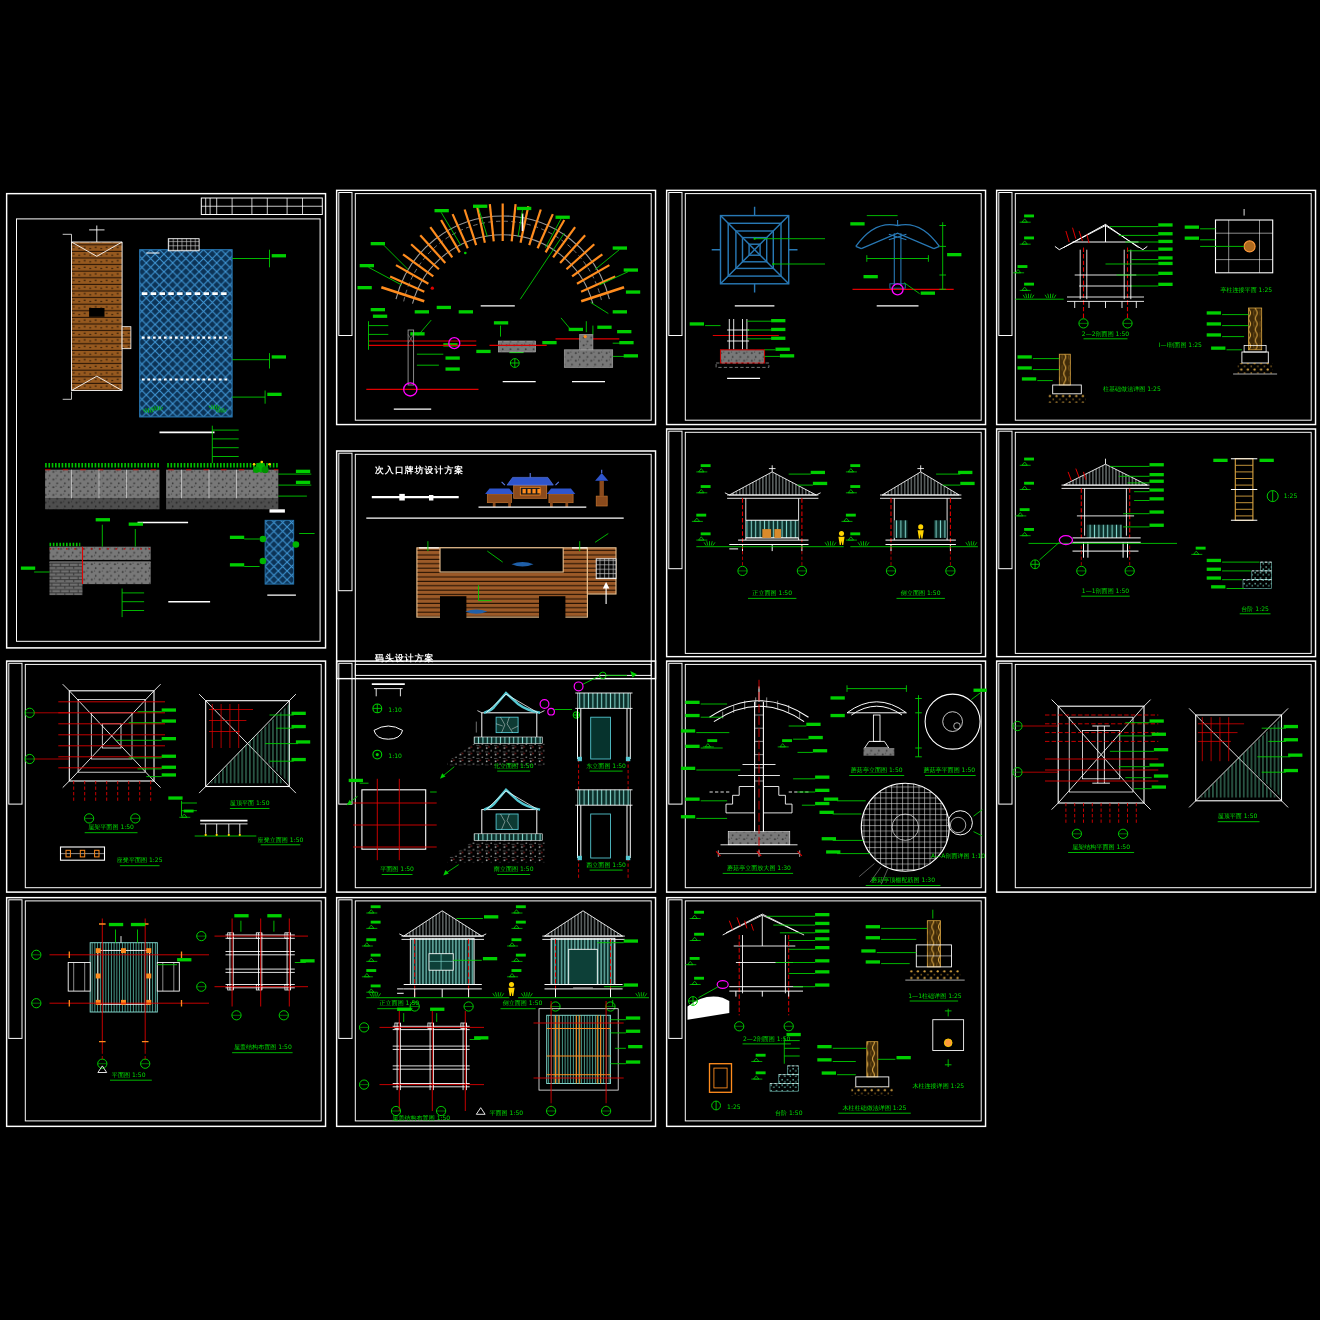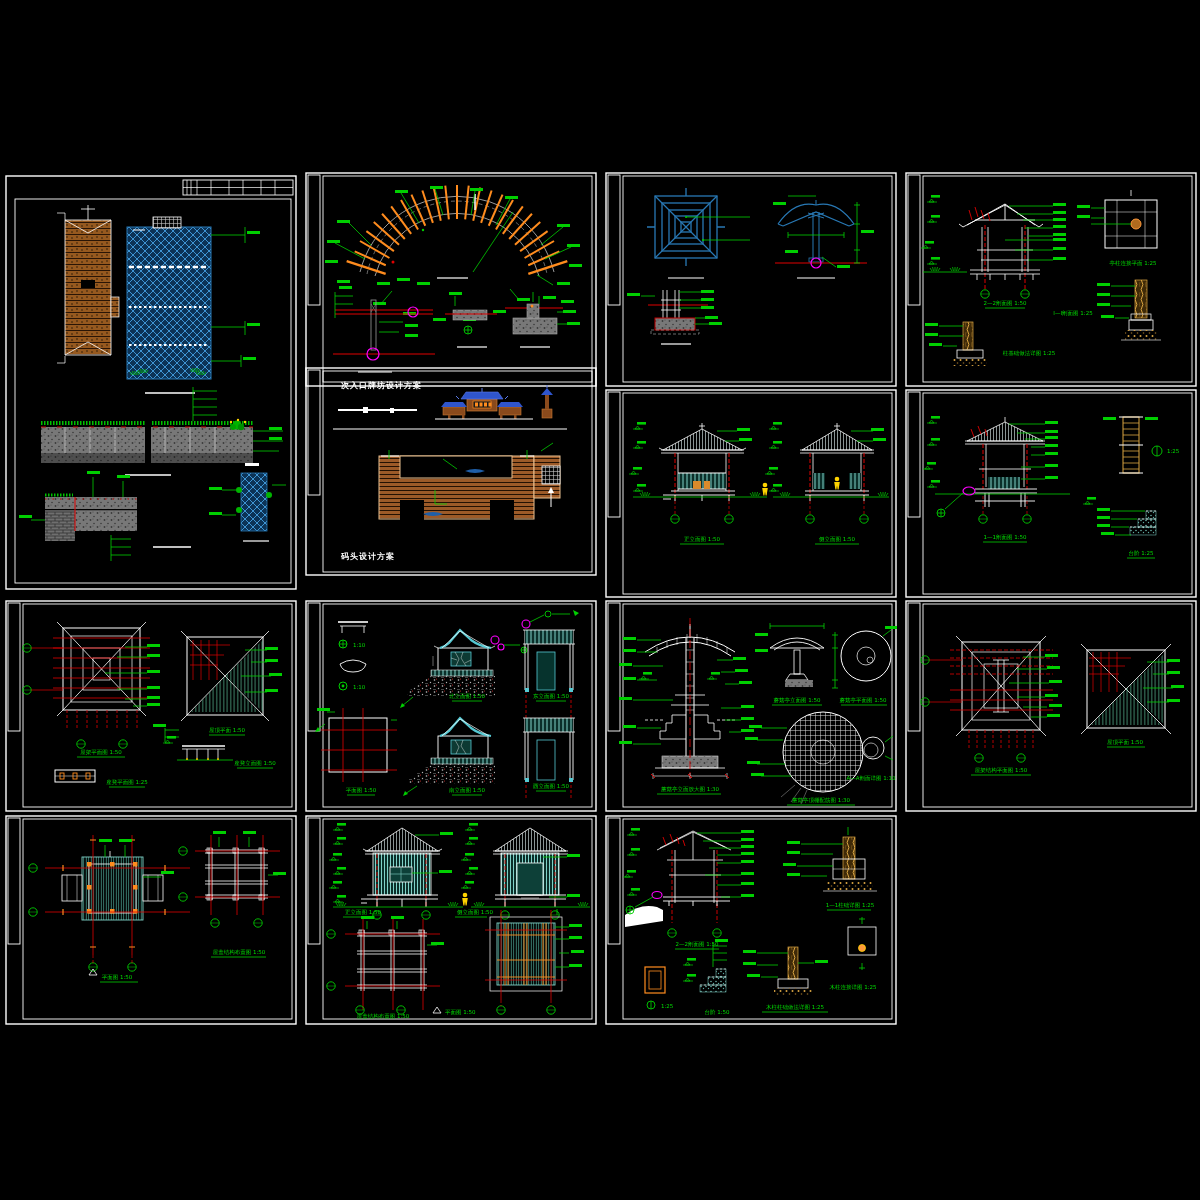--- a/index.html
+++ b/index.html
@@ -404,21 +404,21 @@
 <rect x="48" y="186" width="34" height="8" fill="url(#pSand)"></rect>
 <path class="gl" d="M34 154h24M34 164h24M38 174h14"></path>
 <use href="#lab" x="20" y="151"></use>
         <use href="#lab" x="20" y="161"></use>
         <use href="#lab" x="24" y="171"></use>
 </g>
 <text class="gt" x="124" y="183" text-anchor="middle" font-size="5">柱基础做法详图 1:25</text>
 </svg>
 </div>
 
-<div class="sheet" style="left:305px;top:367px;width:292px;height:181px">
+<div class="sheet" style="left:305px;top:409px;width:292px;height:181px">
 <svg viewBox="0 0 292 209" width="292" height="209">
 <rect x="1" y="1" width="290" height="207" class="fr"></rect>
 <rect x="3" y="3" width="12" height="125" fill="none" class="f2"></rect>
 <rect x="18" y="4" width="269" height="201" class="f2"></rect>
 <text class="ti" x="36" y="21">次入口牌坊设计方案</text>
 <g>
 <path class="wt" stroke-width="2" d="M33 43H112"></path>
 <rect x="58" y="40" width="5" height="6" fill="#fff"></rect>
         <rect x="85" y="41" width="4" height="5" fill="#fff"></rect>
 </g>

